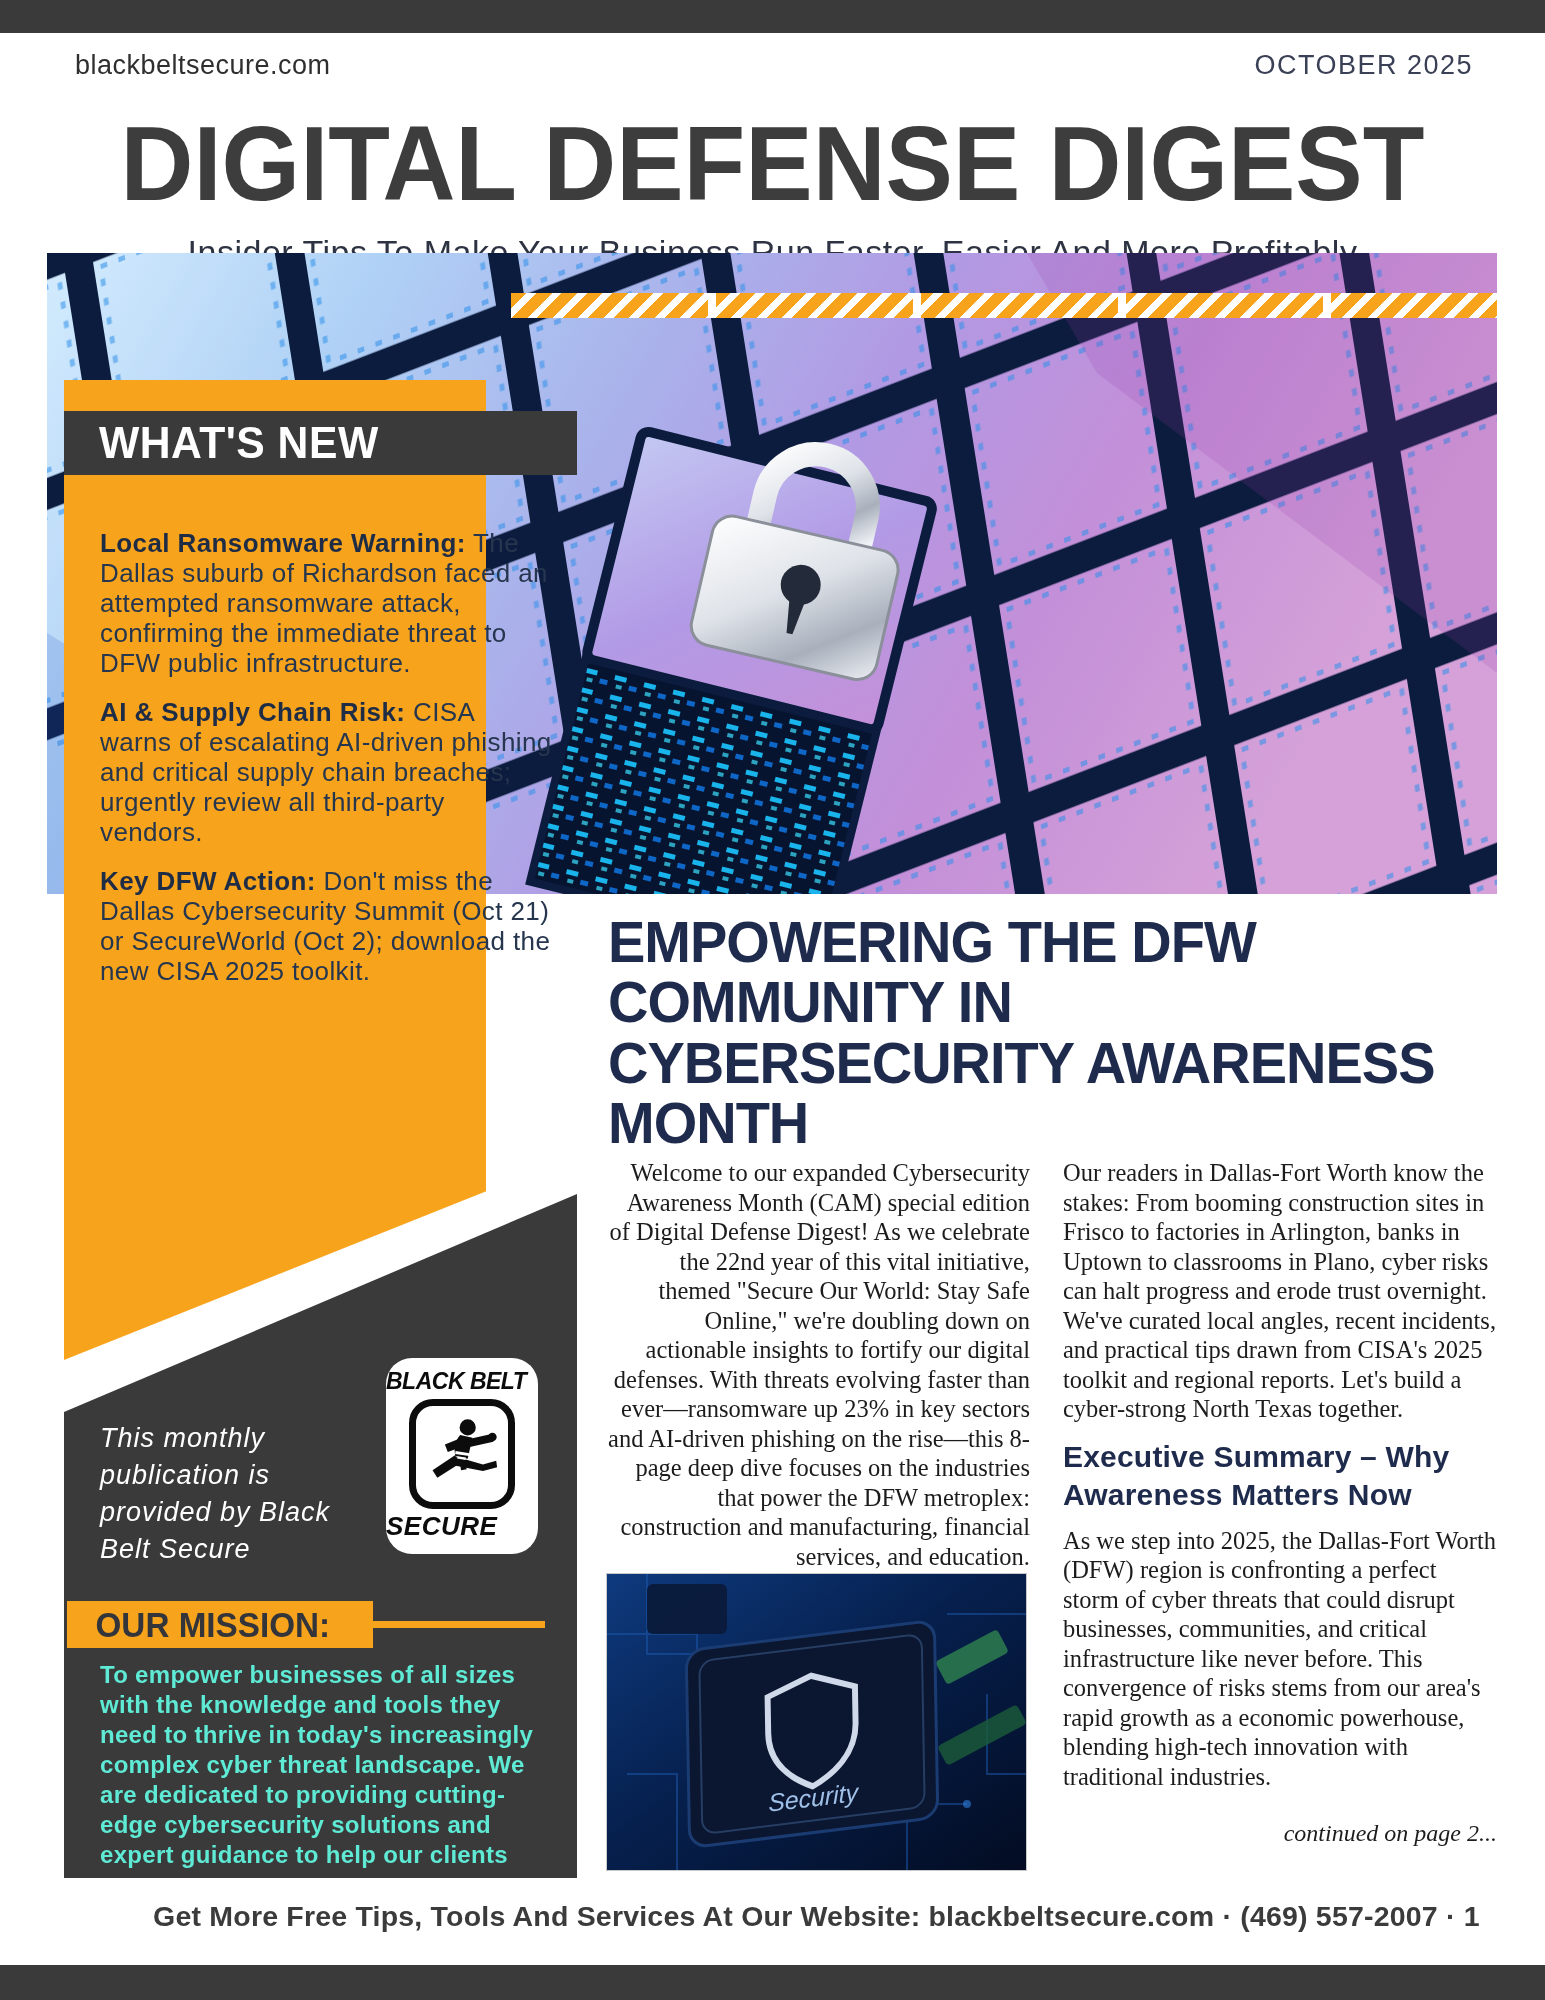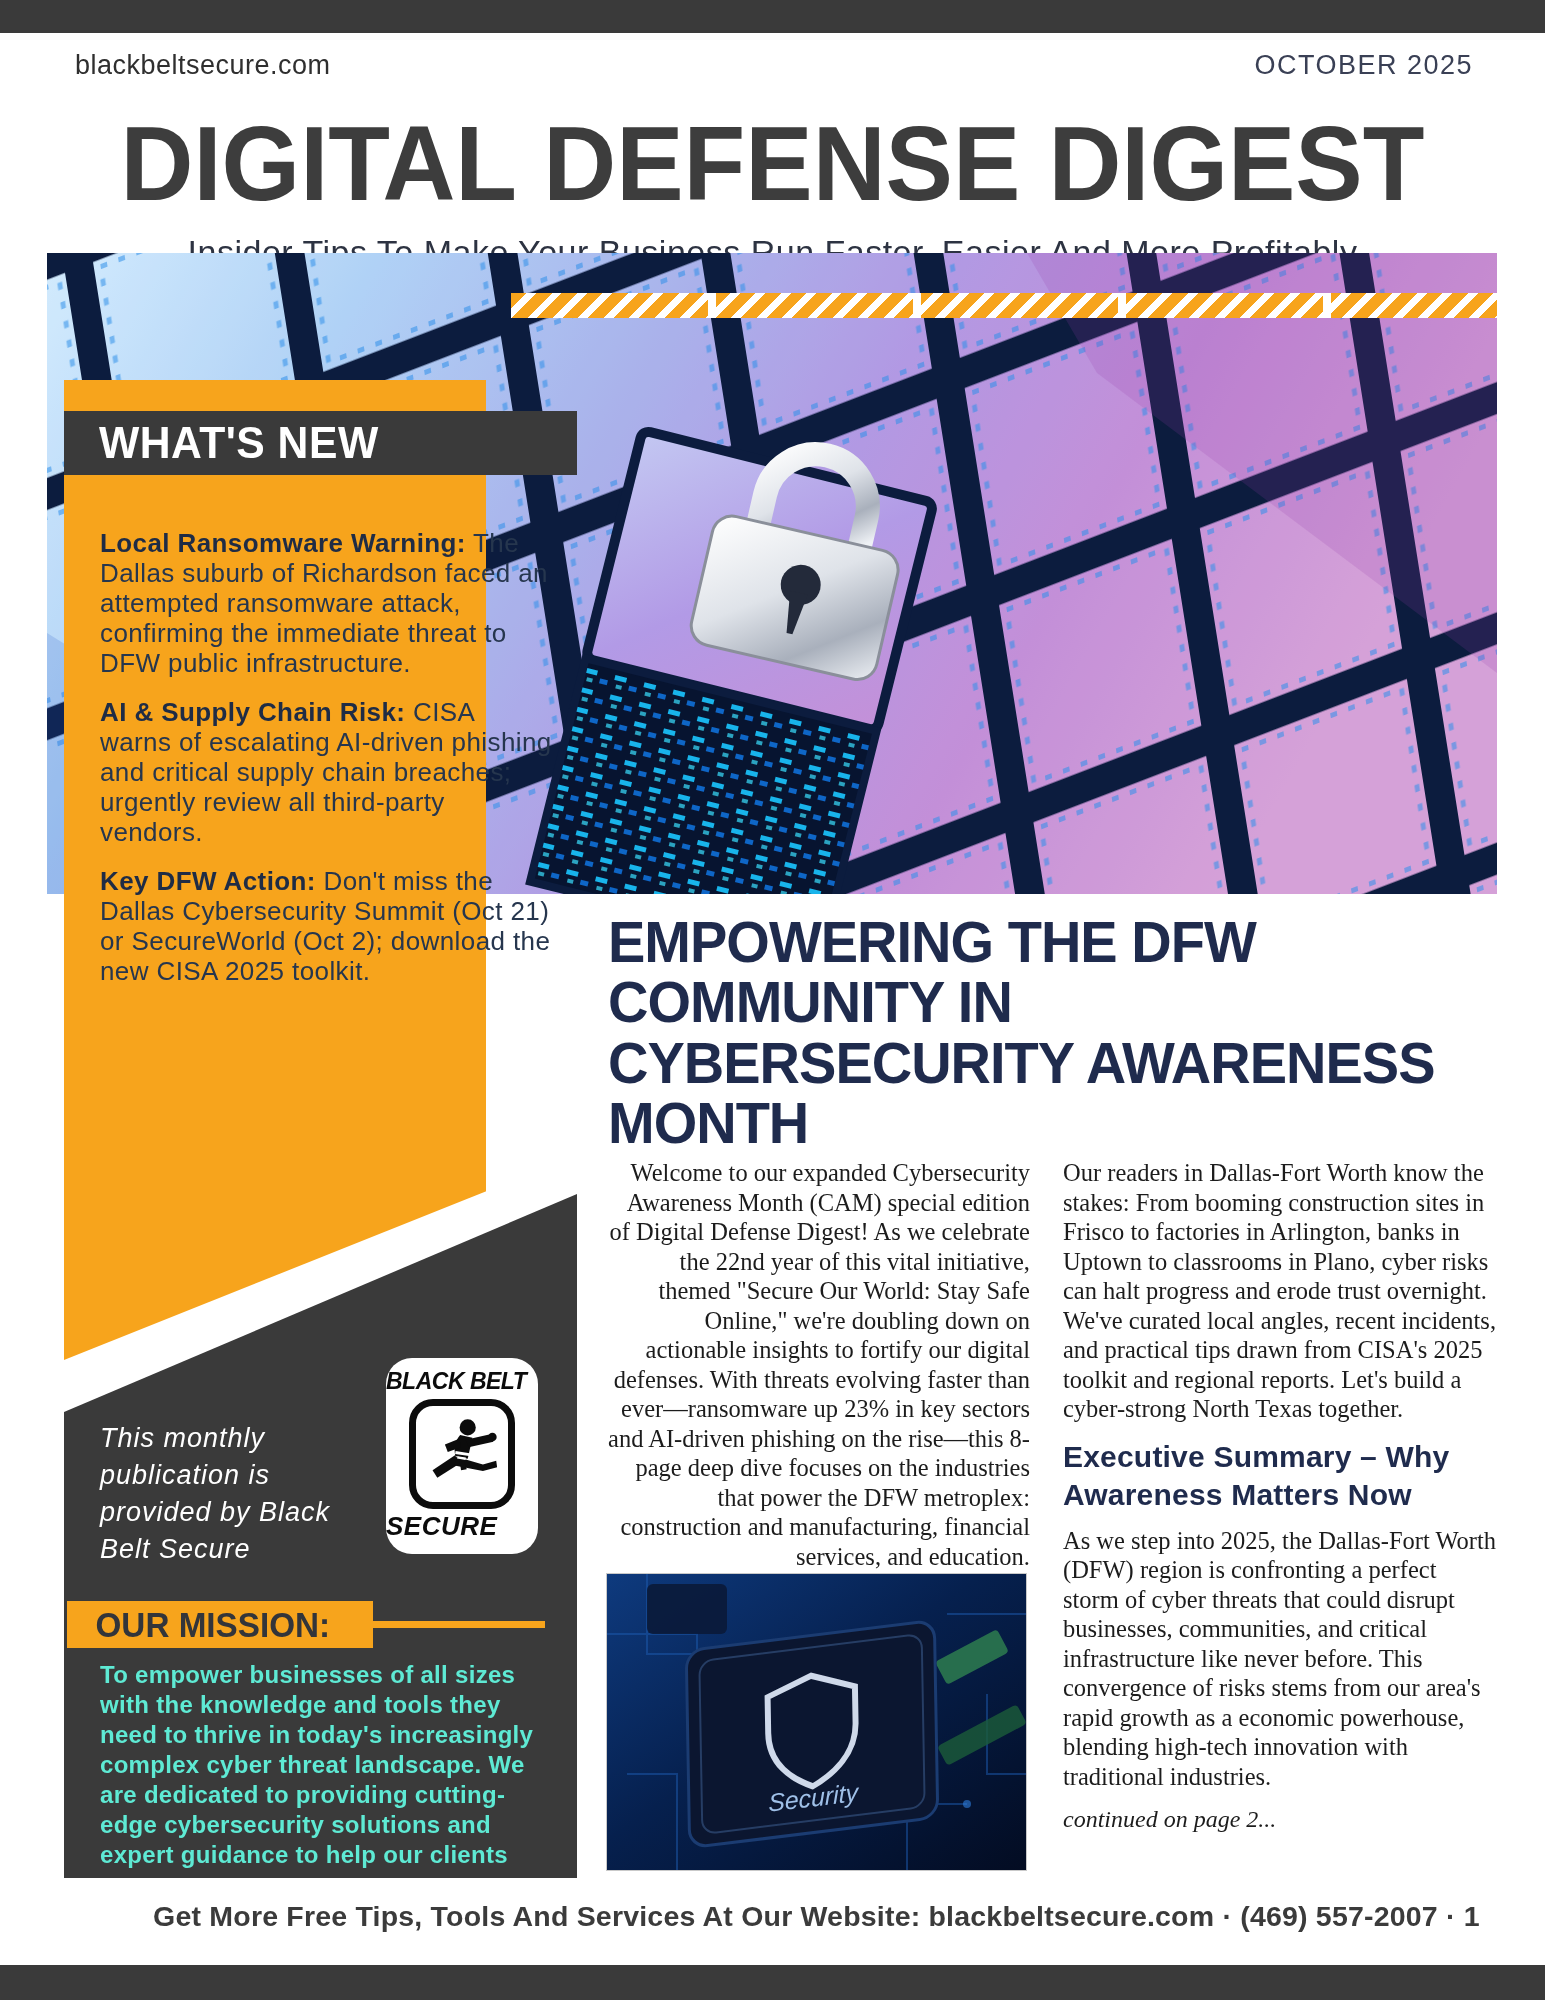--- a/index.html
+++ b/index.html
@@ -58,21 +58,21 @@
     font-size:24px;line-height:30px;letter-spacing:.3px;}
 
   
   .headline{left:608px;top:912px;width:880px;color:#1f2b4d;font-size:56px;line-height:58px;
     font-weight:700;letter-spacing:-1px;transform:scaleY(1.04);transform-origin:top left;}
   .col{font-family:"Liberation Serif",serif;color:#1c1c1c;font-size:24.5px;line-height:29.5px;}
   .col-left{left:606px;top:1158px;width:424px;text-align:right;}
   .col-right{left:1063px;top:1158px;width:434px;}
   .subhead{margin:14px 0 12px 0;font-family:"Liberation Sans",sans-serif;color:#1f2b4d;
     font-size:30px;line-height:38px;font-weight:700;letter-spacing:.2px;}
-  .continued{margin-top:14px;font-style:italic;font-size:24px;color:#1c1c1c;}
+  .continued{margin-top:28px;text-align:right;font-style:italic;font-size:24px;color:#1c1c1c;}
 
   .chipimg{left:606px;top:1573px;width:421px;height:298px;border:1px solid #c9c9c9;box-sizing:border-box;}
 
   .footer-text{left:0;top:1900px;width:1545px;text-align:center;font-size:28.5px;font-weight:700;
     color:#3b3b3b;letter-spacing:.2px;padding-left:44px;}
 </style>
 </head>
 <body>
 
 <div class="page">

